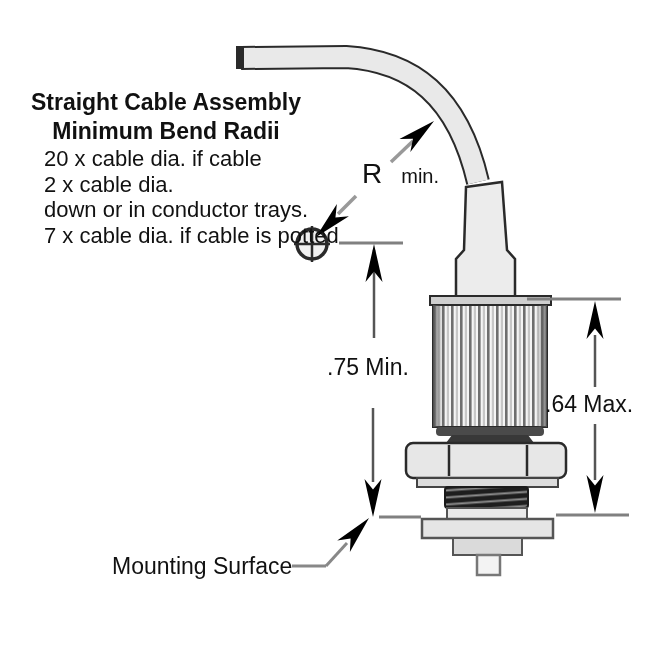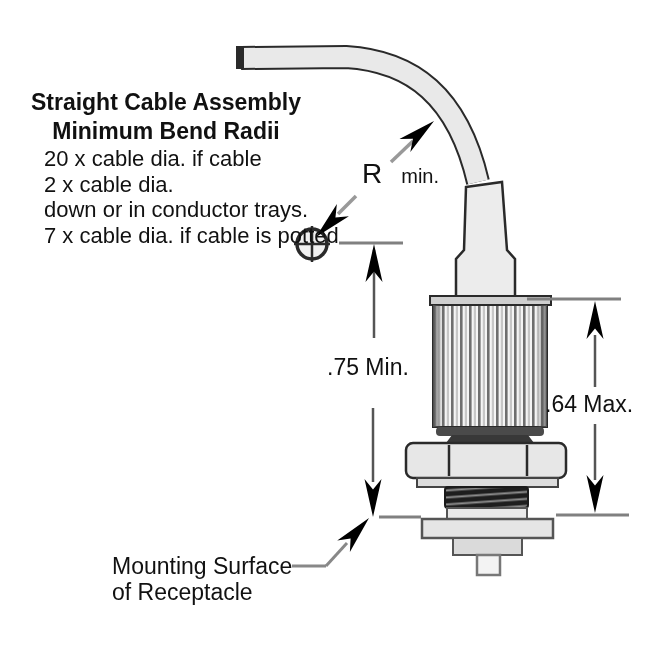--- a/index.html
+++ b/index.html
@@ -134,16 +134,15 @@
   <div class="txt r-label">
     <span>R</span><span class="small">min.</span>
   </div>
 
   <div class="txt dim75">.75 Min.</div>
 
   <div class="txt dim64">.64 Max.</div>
 
   <div class="txt mount">
     <div>Mounting Surface</div>
-    <div>of Receptacle</div>
   </div>
 
 </div>
 
 </body></html>

